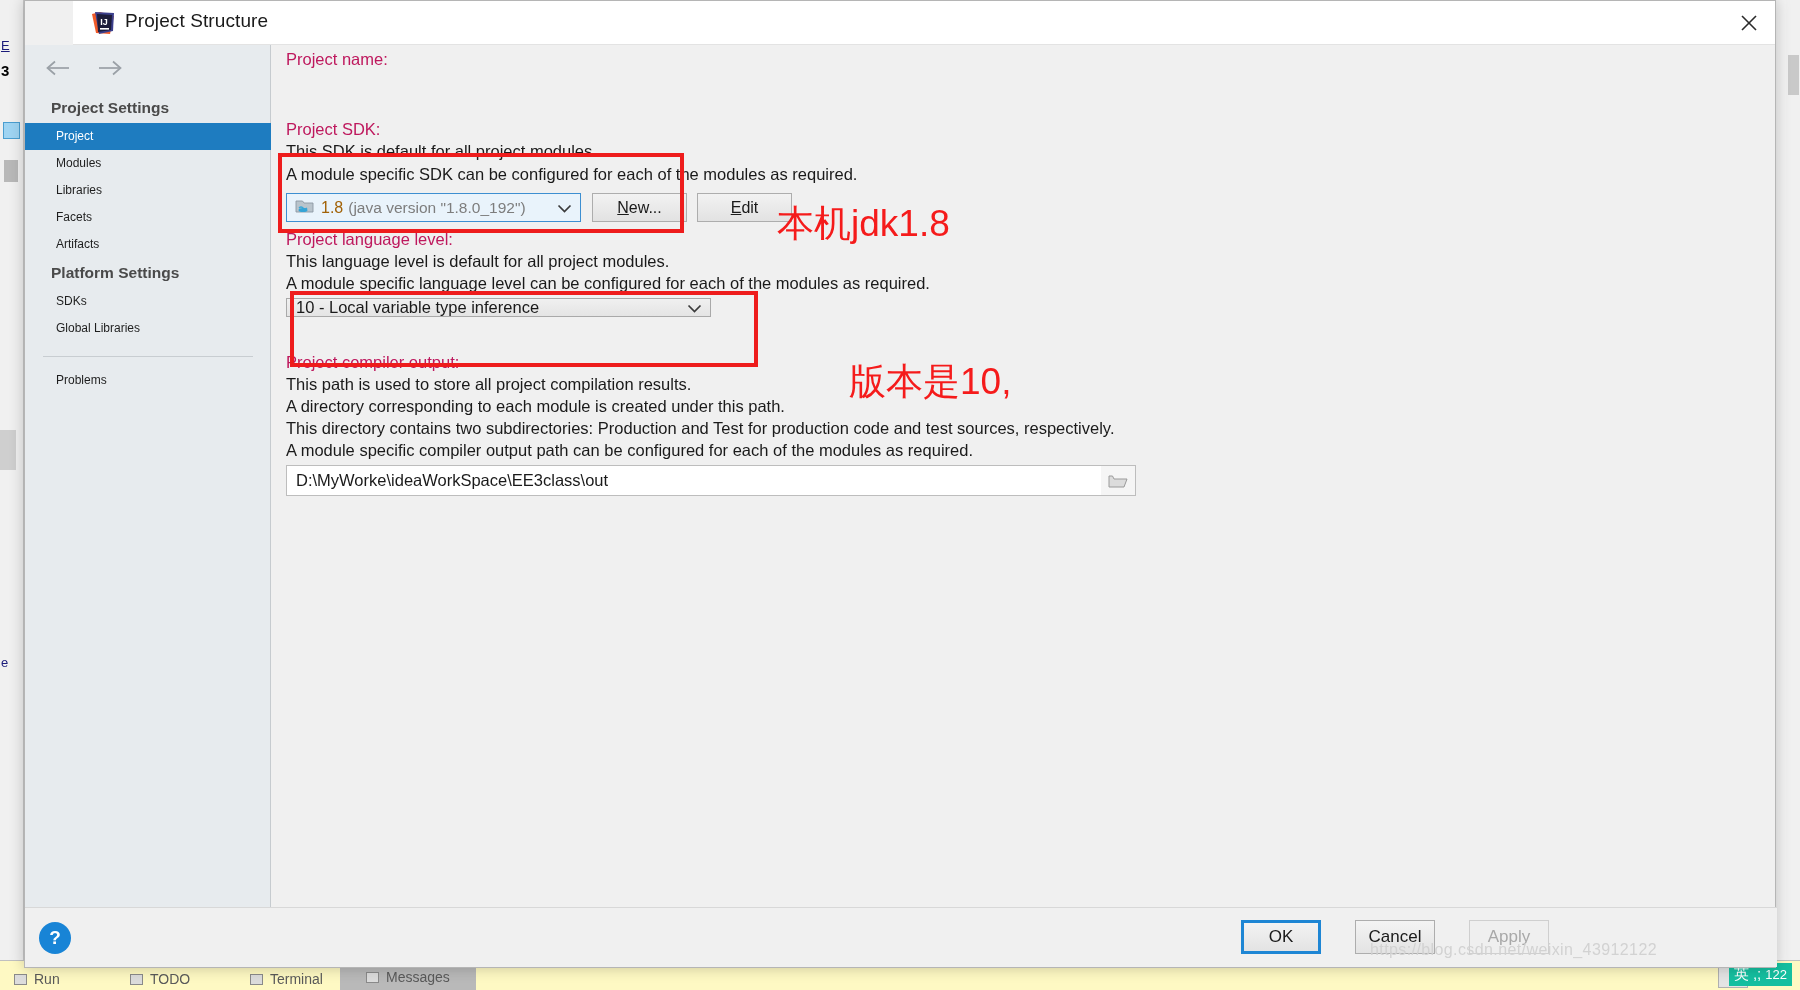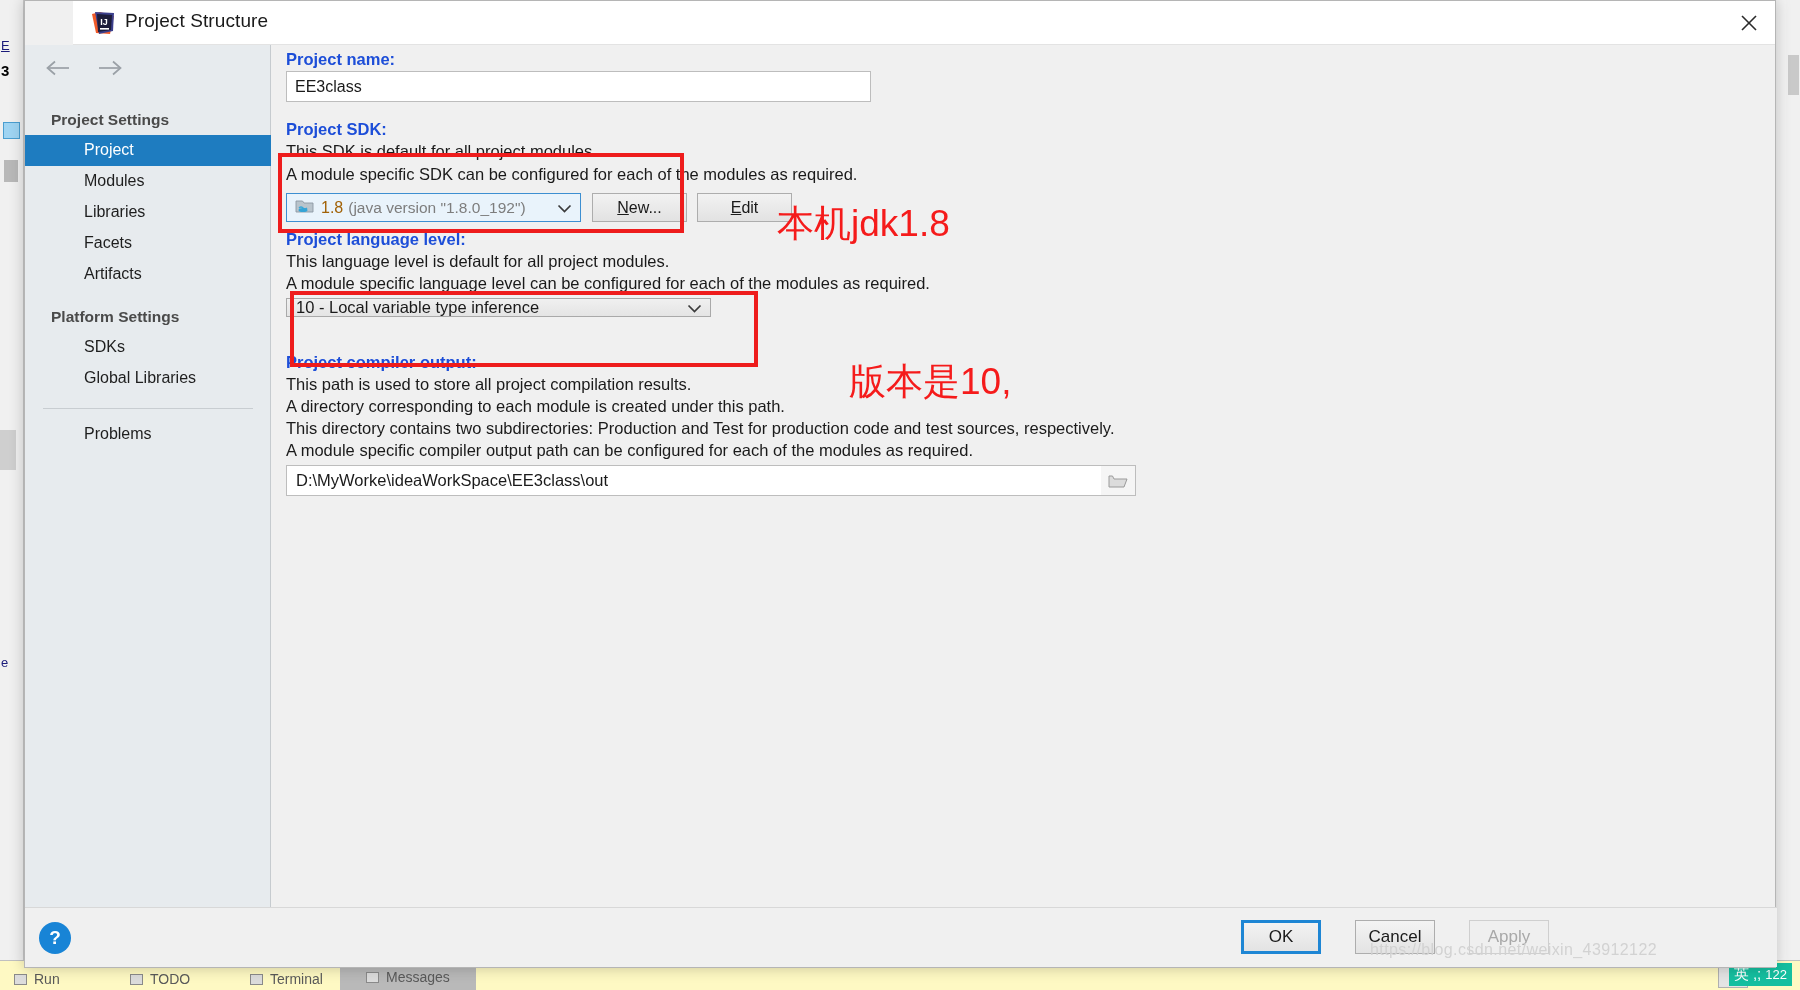--- a/index.html
+++ b/index.html
@@ -95,39 +95,39 @@
   #sidebar {
     position: absolute; left: 0; top: 44px; width: 246px; height: 864px;
     background: #e7ebee; border-right: 1px solid #c6cbcf;
   }
   #nav-arrows {
     position: absolute; left: 16px; top: 10px;
     display: flex; gap: 18px; align-items: center;
   }
   .nav-arrow { width: 34px; height: 26px; display:flex; align-items:center; justify-content:center; cursor: pointer; }
   .side-group {
-    margin-top: 12px;
+    margin-top: 0;
     font-size: 15.5px; font-weight: bold; color: #4a4a4a;
     padding: 6px 6px 6px 26px;
   }
   .side-item {
-    font-size: 16px; color: #1e1e1e;
-    padding: 6px 0 7px 59px; cursor: pointer;
+    font-size: 12px; color: #1e1e1e;
+    padding: 6px 0 7px 31px; cursor: pointer;
   }
   .side-item.selected { background: #1e7cc0; color: #ffffff; }
   .side-sep { height: 1px; background: #c8cdd1; margin: 14px 18px 10px 18px; }
 
   
   #content {
     position: absolute; left: 247px; top: 44px; right: 0; height: 864px;
     background: #f0f0f0;
     overflow: hidden;
   }
   .lbl-bold {
-    position: absolute; font-size: 16.5px; font-weight: bold; color: #1d4ed8;
+    position: absolute; font-size: 16.5px; font-weight: normal; color: #be185d;
     white-space: nowrap;
   }
   .lbl-norm {
     position: absolute; font-size: 16.5px; color: #1a1a1a; white-space: nowrap;
   }
   .txt-field {
     position: absolute; background: #ffffff; border: 1px solid #bdbdbd;
     font-size: 16px; color: #1a1a1a;
     padding: 4px 8px; display: flex; align-items: center;
   }
@@ -311,23 +311,20 @@
       <div class="side-item">SDKs</div>
       <div class="side-item">Global Libraries</div>
       <div class="side-sep"></div>
       <div class="side-item">Problems</div>
     </div>
   </div>
 
   <div id="content">
 
     <div class="lbl-bold" style="left:14px; top:5px;">Project name:</div>
-    <div class="txt-field" id="proj-name-field">
-      <span>EE3class</span>
-    </div>
 
     <div class="lbl-bold" style="left:14px; top:75px;">Project SDK:</div>
     <div class="lbl-norm" style="left:14px; top:97px;">This SDK is default for all project modules.</div>
     <div class="lbl-norm" style="left:14px; top:120px;">A module specific SDK can be configured for each of the modules as required.</div>
 
     <div id="sdk-combo">
       <span class="jdk-icon">
         <svg width="19" height="17" viewBox="0 0 19 17">
           <path d="M1 4 L1 15 L18 15 L18 6 L9 6 L7.5 4 Z" fill="#b9c4cc" stroke="#8d99a3" stroke-width="0.9"></path>
           <path d="M4 11 q2-2 4 0 q2 2 4 0" fill="none" stroke="#3aa8d8" stroke-width="1.3"></path>

